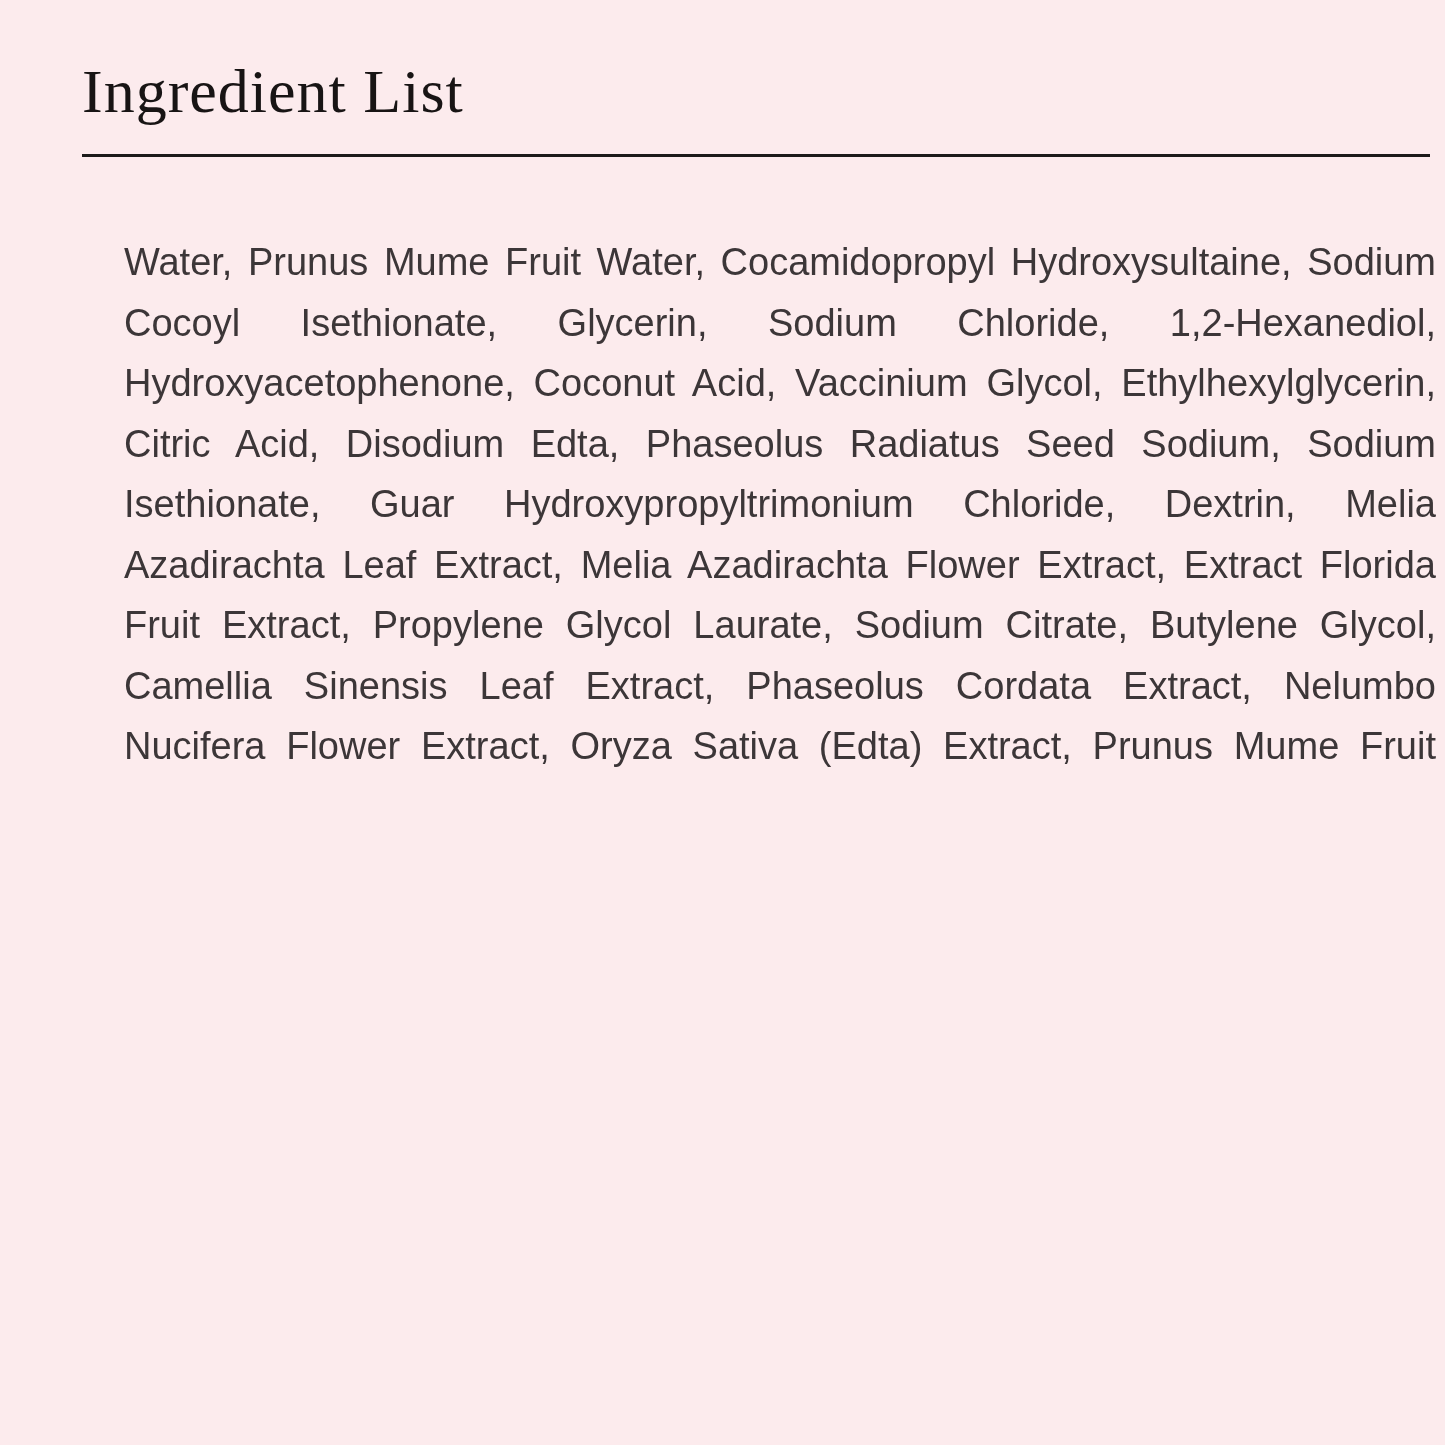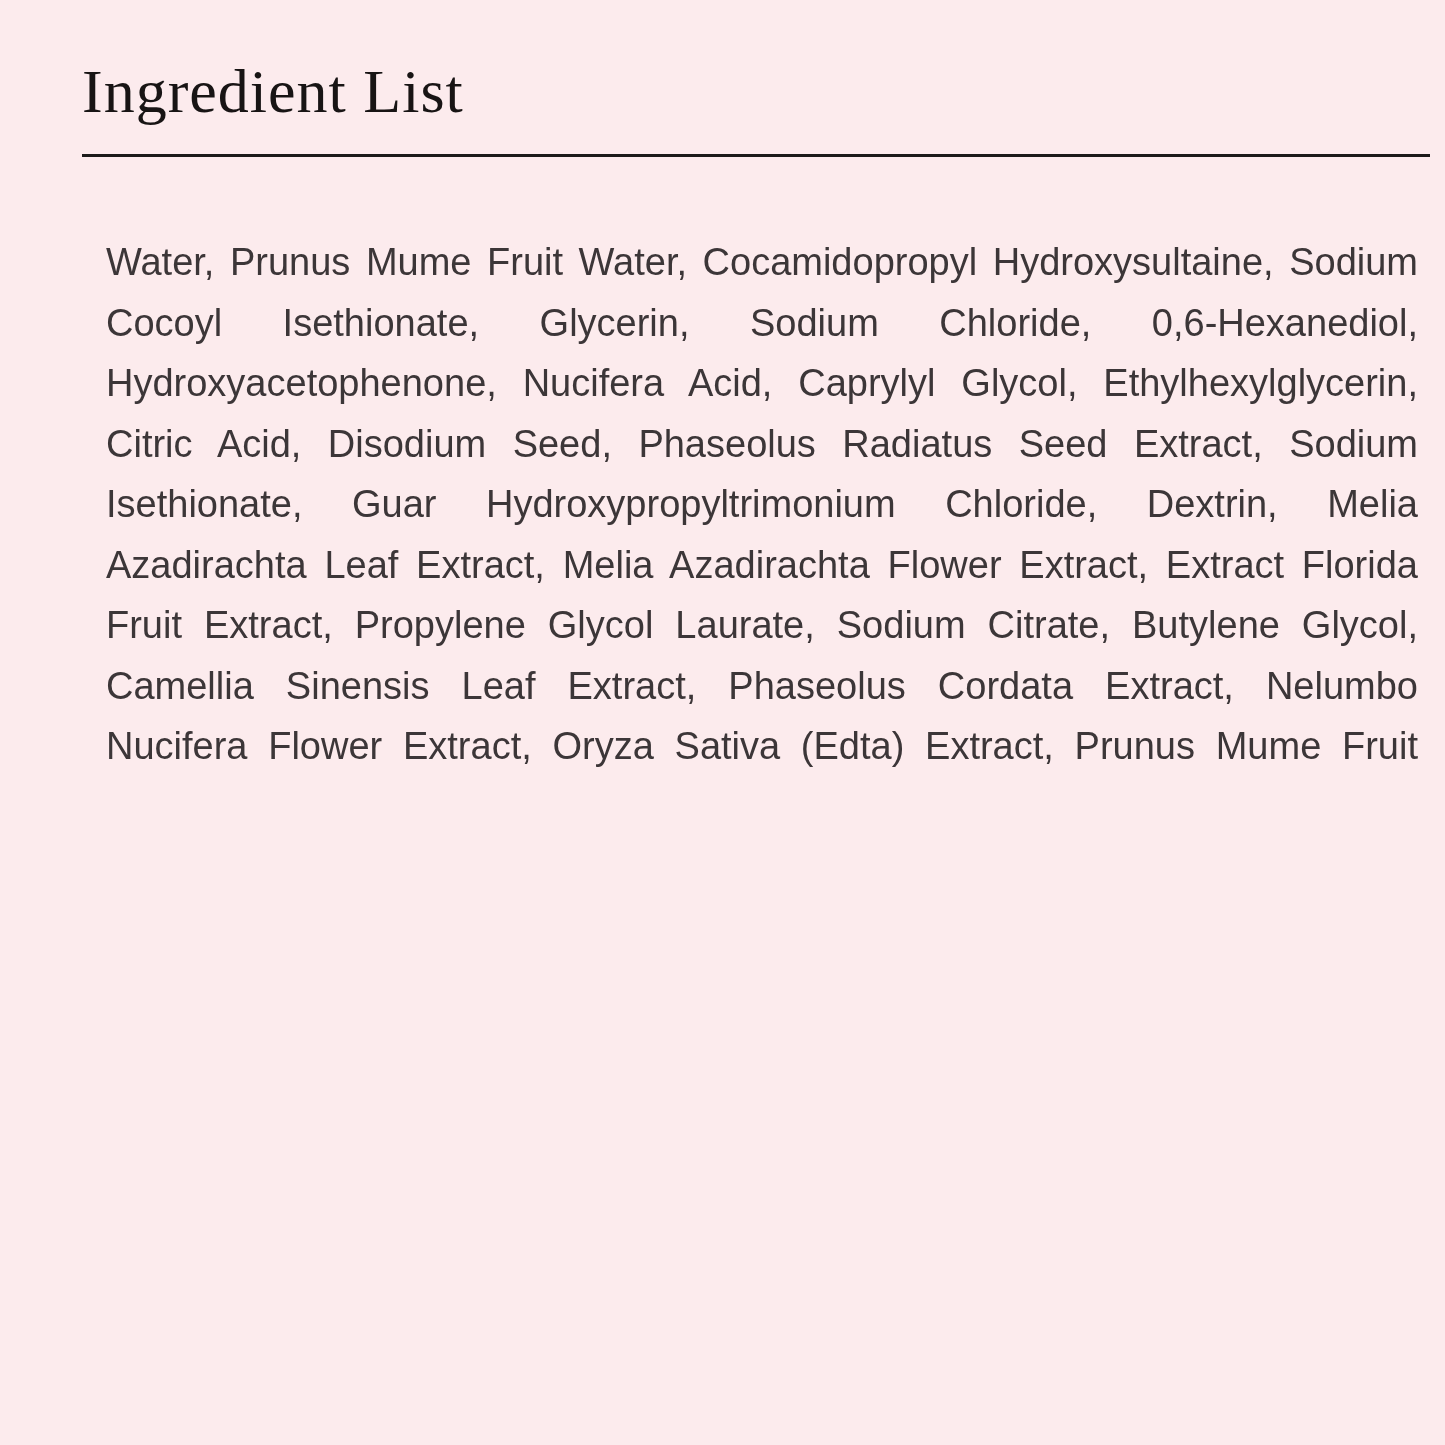--- a/index.html
+++ b/index.html
@@ -35,21 +35,21 @@
   .title-rule {
     position: absolute;
     left: 50px;
     top: 122px;
     width: 1348px;
     height: 3px;
     background: var(--rule-color);
   }
   .ingredients {
     position: absolute;
-    left: 66px;
+    left: 84px;
     top: 196px;
     width: 1328px;
     font-size: 38px;
     font-weight: 300;
     line-height: 52.5px;
     color: var(--body-color);
   }
   .ingredient-line {
     text-align: justify;
     text-align-last: justify;
@@ -63,23 +63,23 @@
 <body>
 
 <div class="page">
 
   <h1 class="page-title">Ingredient List</h1>
 
   <div class="title-rule"></div>
 
   <div class="ingredients">
     <div class="ingredient-line">Water, Prunus Mume Fruit Water, Cocamidopropyl Hydroxysultaine, Sodium</div>
-    <div class="ingredient-line">Cocoyl Isethionate, Glycerin, Sodium Chloride, 0,6-Hexanediol,</div>
-    <div class="ingredient-line">Hydroxyacetophenone, Nucifera Acid, Caprylyl Glycol, Ethylhexylglycerin,</div>
-    <div class="ingredient-line">Citric Acid, Disodium Seed, Phaseolus Radiatus Seed Extract, Sodium</div>
+    <div class="ingredient-line">Cocoyl Isethionate, Glycerin, Sodium Chloride, 1,2-Hexanediol,</div>
+    <div class="ingredient-line">Hydroxyacetophenone, Coconut Acid, Vaccinium Glycol, Ethylhexylglycerin,</div>
+    <div class="ingredient-line">Citric Acid, Disodium Edta, Phaseolus Radiatus Seed Sodium, Sodium</div>
     <div class="ingredient-line">Isethionate, Guar Hydroxypropyltrimonium Chloride, Dextrin, Melia</div>
     <div class="ingredient-line">Azadirachta Leaf Extract, Melia Azadirachta Flower Extract, Extract Florida</div>
     <div class="ingredient-line">Fruit Extract, Propylene Glycol Laurate, Sodium Citrate, Butylene Glycol,</div>
     <div class="ingredient-line">Camellia Sinensis Leaf Extract, Phaseolus Cordata Extract, Nelumbo</div>
     <div class="ingredient-line">Nucifera Flower Extract, Oryza Sativa (Edta) Extract, Prunus Mume Fruit</div>
   </div>
 
 </div>
 
 </body></html>

